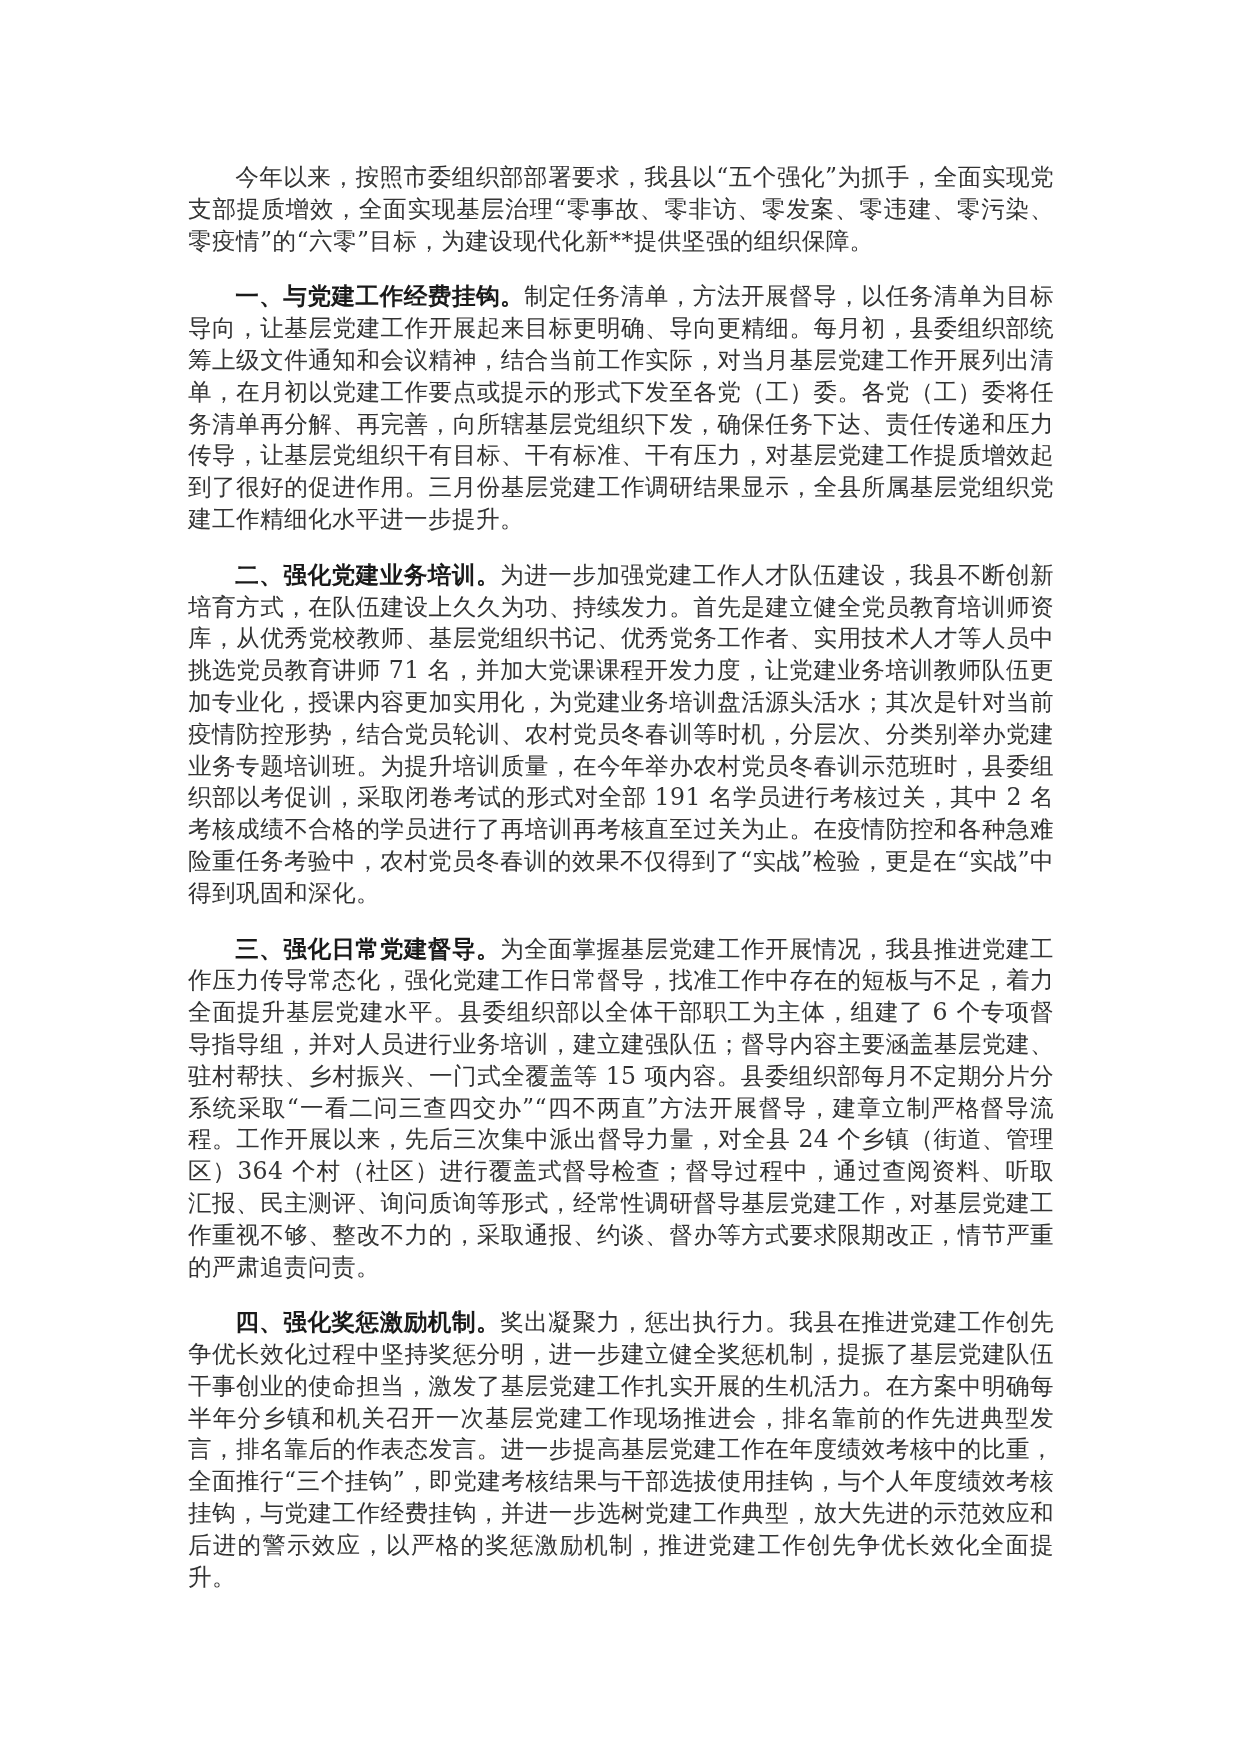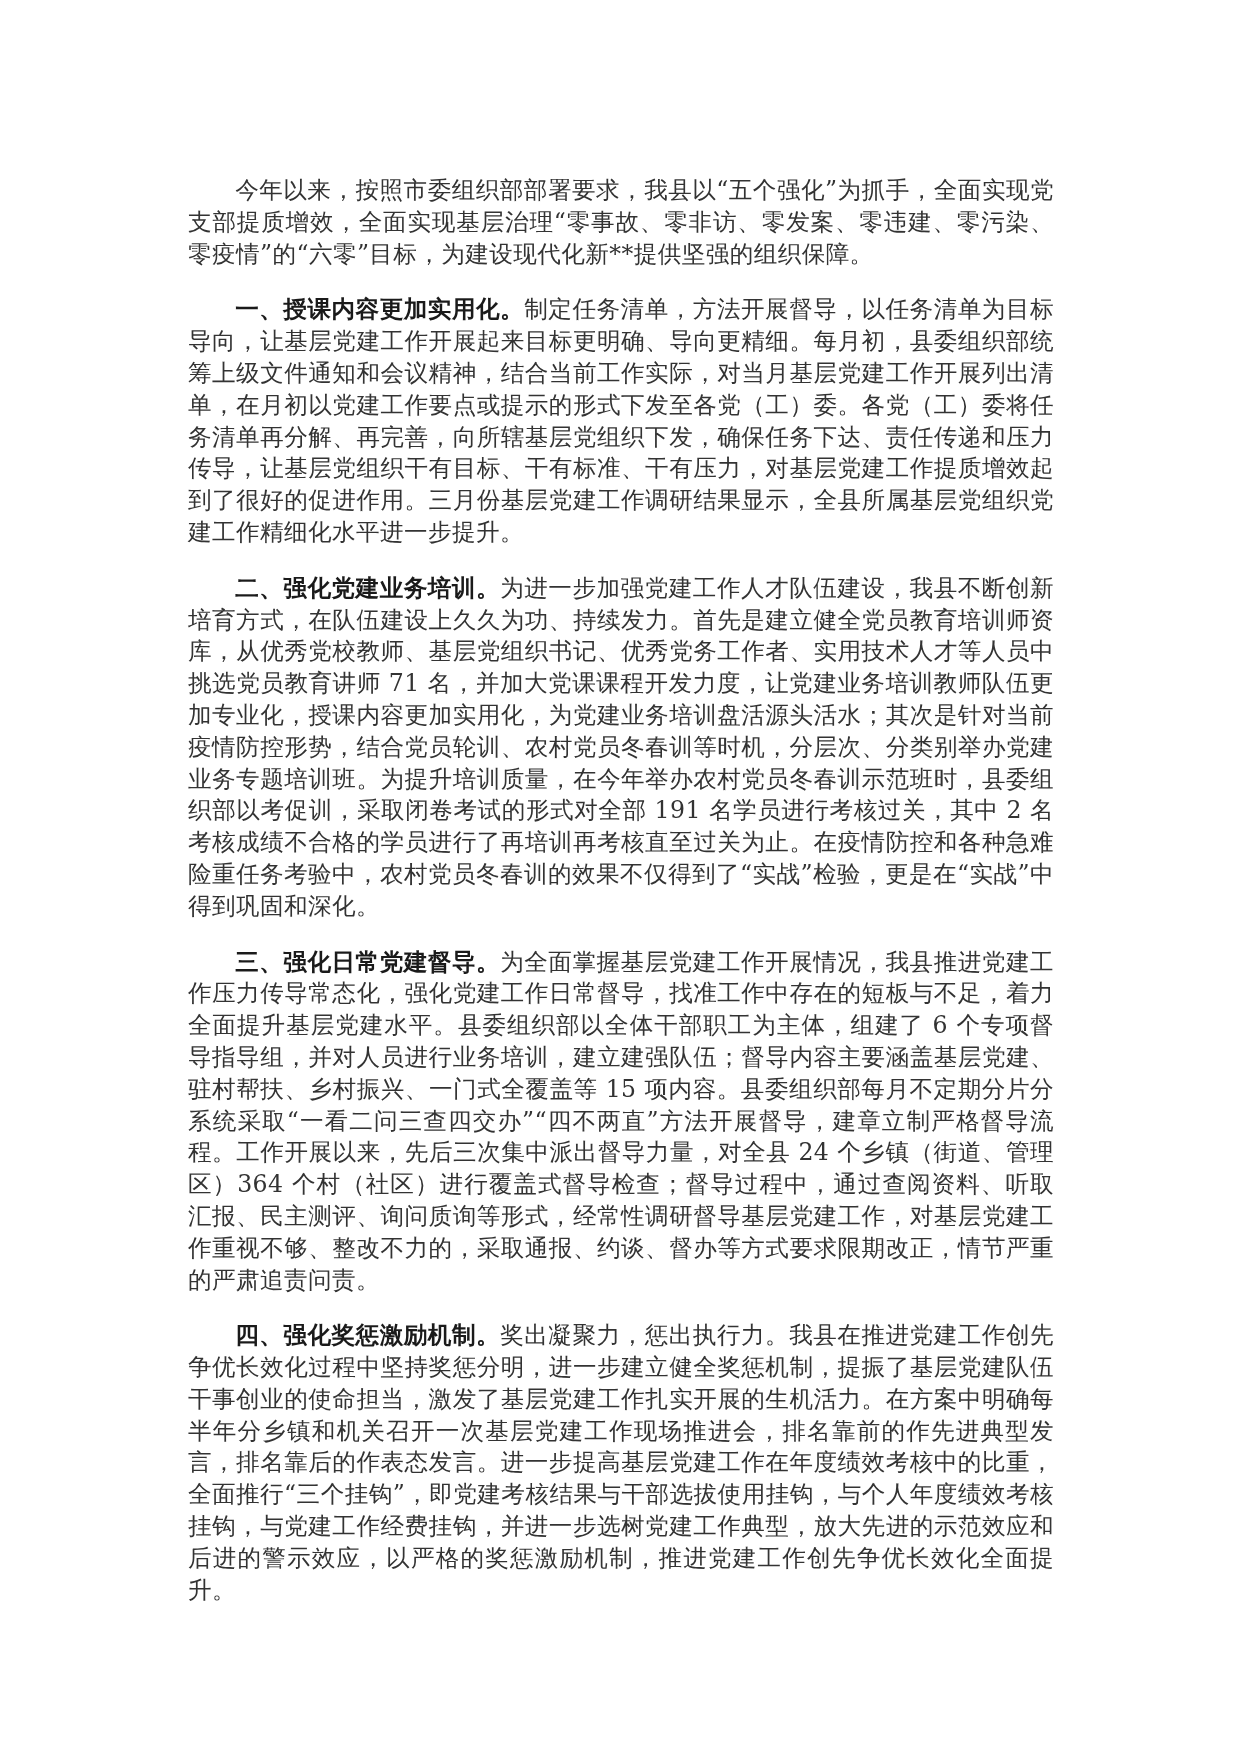--- a/index.html
+++ b/index.html
@@ -9,21 +9,21 @@
     }
     body {
       width: 1240px;
       height: 1754px;
       position: relative;
       overflow: hidden;
     }
     .page {
       position: absolute;
       left: 188px;
-      top: 175px;
+      top: 162px;
       width: 866px;
       font-family: "DejaVu Serif", "Liberation Serif", serif;
       font-size: 23.6px;
       line-height: 31.8px;
       color: #333333;
       letter-spacing: 0.4px;
     }
     .para {
       margin: 0 0 24px 0;
       text-indent: 2em;
@@ -35,20 +35,20 @@
       font-weight: bold;
       color: #1a1a1a;
     }
   </style>
 </head>
 <body>
 
 <div class="page">
   <p class="para">今年以来，按照市委组织部部署要求，我县以“五个强化”为抓手，全面实现党支部提质增效，全面实现基层治理“零事故、零非访、零发案、零违建、零污染、零疫情”的“六零”目标，为建设现代化新**提供坚强的组织保障。</p>
 
-  <p class="para"><span class="heading">一、授课内容更加实用化。</span><span>制定任务清单，方法开展督导，以任务清单为目标导向，让基层党建工作开展起来目标更明确、导向更精细。每月初，县委组织部统筹上级文件通知和会议精神，结合当前工作实际，对当月基层党建工作开展列出清单，在月初以党建工作要点或提示的形式下发至各党（工）委。各党（工）委将任务清单再分解、再完善，向所辖基层党组织下发，确保任务下达、责任传递和压力传导，让基层党组织干有目标、干有标准、干有压力，对基层党建工作提质增效起到了很好的促进作用。三月份基层党建工作调研结果显示，全县所属基层党组织党建工作精细化水平进一步提升。</span></p>
+  <p class="para"><span class="heading">一、与党建工作经费挂钩。</span><span>制定任务清单，方法开展督导，以任务清单为目标导向，让基层党建工作开展起来目标更明确、导向更精细。每月初，县委组织部统筹上级文件通知和会议精神，结合当前工作实际，对当月基层党建工作开展列出清单，在月初以党建工作要点或提示的形式下发至各党（工）委。各党（工）委将任务清单再分解、再完善，向所辖基层党组织下发，确保任务下达、责任传递和压力传导，让基层党组织干有目标、干有标准、干有压力，对基层党建工作提质增效起到了很好的促进作用。三月份基层党建工作调研结果显示，全县所属基层党组织党建工作精细化水平进一步提升。</span></p>
 
   <p class="para"><span class="heading">二、强化党建业务培训。</span><span>为进一步加强党建工作人才队伍建设，我县不断创新培育方式，在队伍建设上久久为功、持续发力。首先是建立健全党员教育培训师资库，从优秀党校教师、基层党组织书记、优秀党务工作者、实用技术人才等人员中挑选党员教育讲师 71 名，并加大党课课程开发力度，让党建业务培训教师队伍更加专业化，授课内容更加实用化，为党建业务培训盘活源头活水；其次是针对当前疫情防控形势，结合党员轮训、农村党员冬春训等时机，分层次、分类别举办党建业务专题培训班。为提升培训质量，在今年举办农村党员冬春训示范班时，县委组织部以考促训，采取闭卷考试的形式对全部 191 名学员进行考核过关，其中 2 名考核成绩不合格的学员进行了再培训再考核直至过关为止。在疫情防控和各种急难险重任务考验中，农村党员冬春训的效果不仅得到了“实战”检验，更是在“实战”中得到巩固和深化。</span></p>
 
   <p class="para"><span class="heading">三、强化日常党建督导。</span><span>为全面掌握基层党建工作开展情况，我县推进党建工作压力传导常态化，强化党建工作日常督导，找准工作中存在的短板与不足，着力全面提升基层党建水平。县委组织部以全体干部职工为主体，组建了 6 个专项督导指导组，并对人员进行业务培训，建立建强队伍；督导内容主要涵盖基层党建、驻村帮扶、乡村振兴、一门式全覆盖等 15 项内容。县委组织部每月不定期分片分系统采取“一看二问三查四交办”“四不两直”方法开展督导，建章立制严格督导流程。工作开展以来，先后三次集中派出督导力量，对全县 24 个乡镇（街道、管理区）364 个村（社区）进行覆盖式督导检查；督导过程中，通过查阅资料、听取汇报、民主测评、询问质询等形式，经常性调研督导基层党建工作，对基层党建工作重视不够、整改不力的，采取通报、约谈、督办等方式要求限期改正，情节严重的严肃追责问责。</span></p>
 
   <p class="para"><span class="heading">四、强化奖惩激励机制。</span><span>奖出凝聚力，惩出执行力。我县在推进党建工作创先争优长效化过程中坚持奖惩分明，进一步建立健全奖惩机制，提振了基层党建队伍干事创业的使命担当，激发了基层党建工作扎实开展的生机活力。在方案中明确每半年分乡镇和机关召开一次基层党建工作现场推进会，排名靠前的作先进典型发言，排名靠后的作表态发言。进一步提高基层党建工作在年度绩效考核中的比重，全面推行“三个挂钩”，即党建考核结果与干部选拔使用挂钩，与个人年度绩效考核挂钩，与党建工作经费挂钩，并进一步选树党建工作典型，放大先进的示范效应和后进的警示效应，以严格的奖惩激励机制，推进党建工作创先争优长效化全面提升。</span></p>
 </div>
 
 </body></html>

